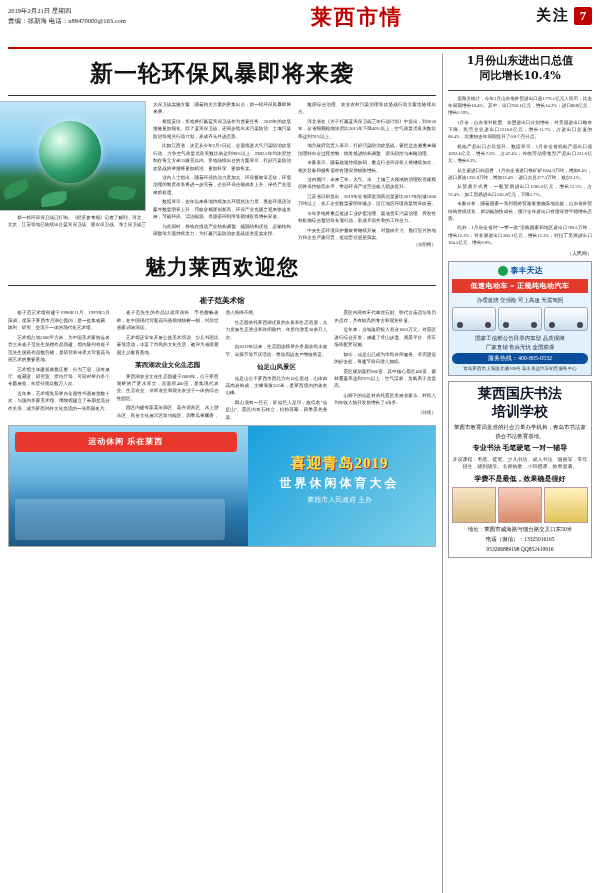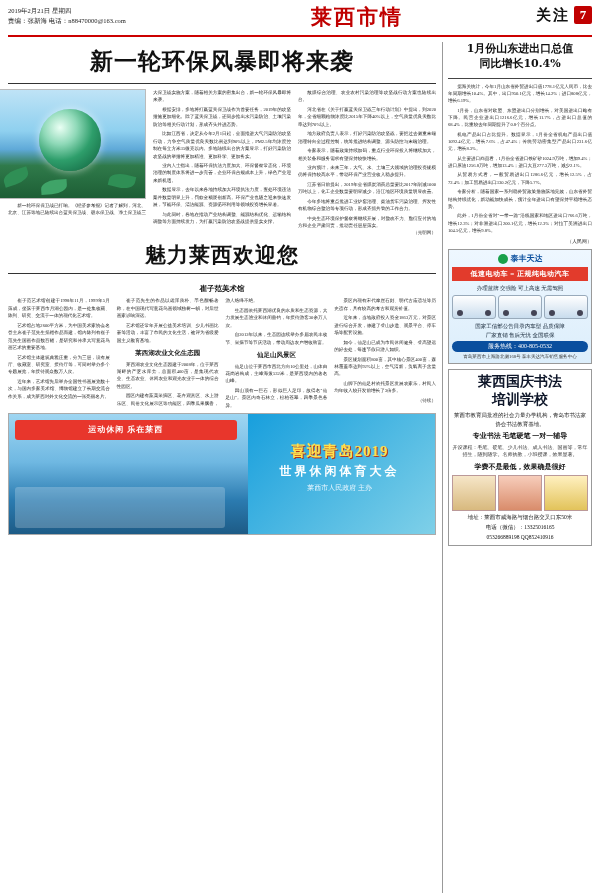--- a/index.html
+++ b/index.html
@@ -1,25 +1,25 @@
 <!DOCTYPE html>
 <html><head>
 <meta charset="utf-8">
 <style>
   html,body{margin:0;padding:0;background:#ffffff;}
   body{width:600px;height:893px;font-family:"Liberation Serif",serif;color:#111;overflow:hidden;}
   .page{position:relative;width:600px;height:893px;box-sizing:border-box;padding:6px 8px;}
 
   
-  .masthead{display:flex;align-items:flex-start;justify-content:space-between;border-bottom:2px solid #c00;padding-bottom:8px;}
+  .masthead{display:flex;align-items:flex-start;justify-content:space-between;border-bottom:2px solid #c00;padding-bottom:20px;}
   .mh-left{font-size:6.5px;line-height:1.5;color:#222;width:170px;}
   .mh-left div{white-space:nowrap;}
   .mh-center{flex:1;text-align:center;}
   .mh-title{font-family:"DejaVu Serif",serif;font-size:21px;font-weight:bold;color:#c00000;letter-spacing:2px;line-height:1;}
-  .mh-right{display:flex;align-items:flex-start;gap:4px;}
+  .mh-right{display:flex;align-items:center;gap:4px;}
   .mh-right .label{font-size:15px;font-weight:bold;color:#111;letter-spacing:2px;}
   .mh-right .num{background:#c00000;color:#fff;font-size:13px;font-weight:bold;width:18px;height:18px;line-height:18px;text-align:center;border-radius:2px;}
 
   
   .body-grid{display:flex;gap:6px;margin-top:5px;height:855px;}
   .col-main{width:428px;display:flex;flex-direction:column;}
   .col-side{width:148px;border-left:1px solid #999;padding-left:5px;display:flex;flex-direction:column;}
 
   
   .headline{text-align:center;padding:4px 0 2px;}

